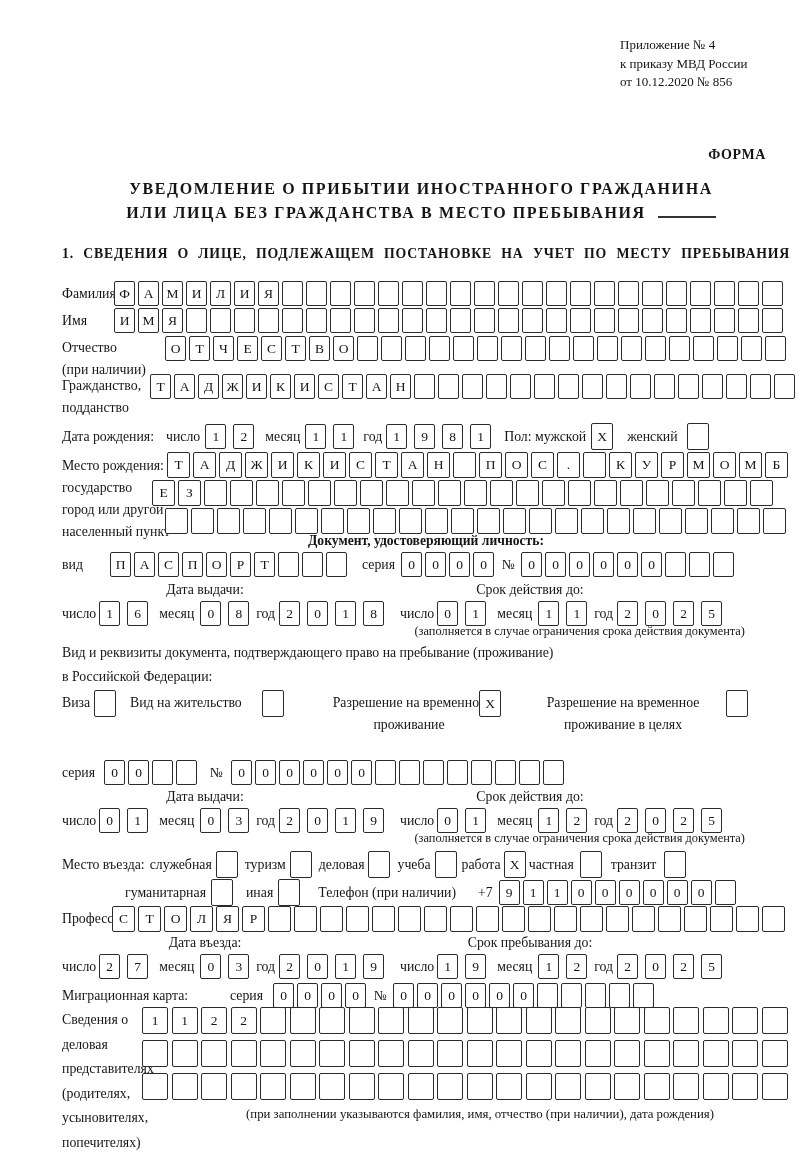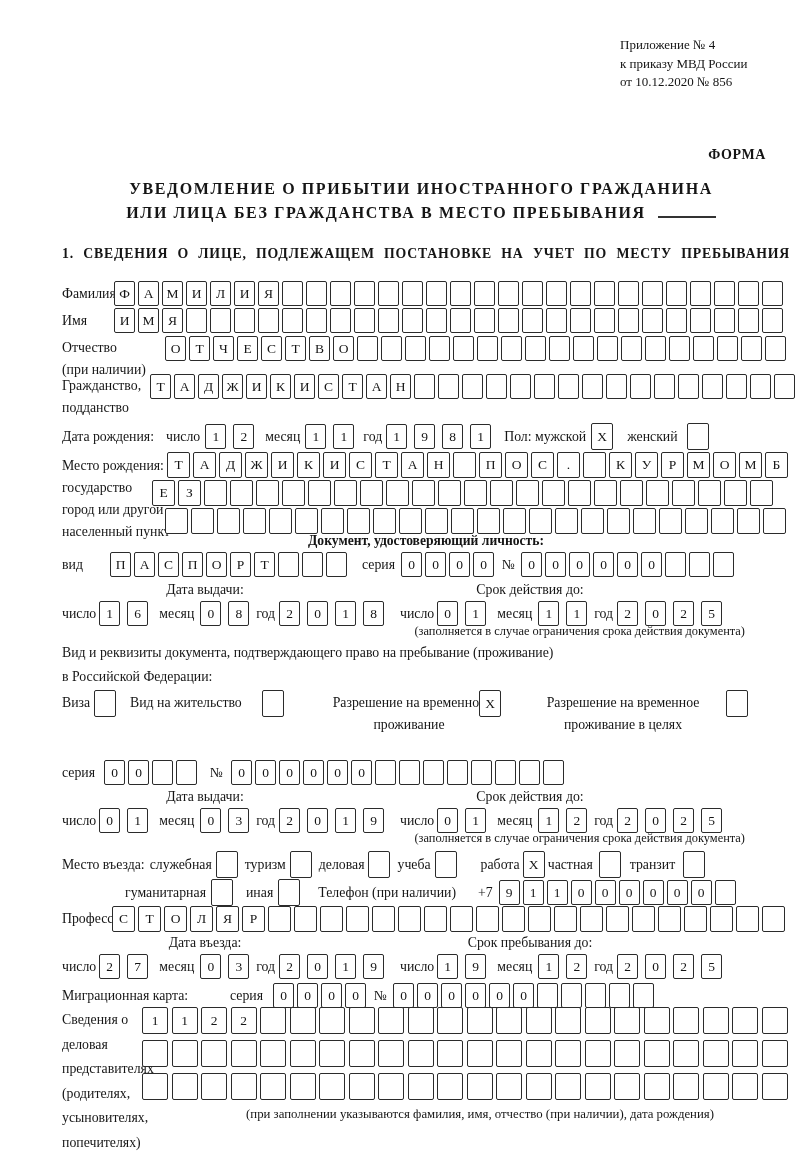--- a/index.html
+++ b/index.html
@@ -495,21 +495,21 @@
         <span class="cell"></span>
       </span>
     <span class="lbl" style="margin-left:7px;">деловая</span>
     <span class="cells single" style="margin-left:4px;">
         <span class="cell"></span>
       </span>
     <span class="lbl" style="margin-left:7px;">учеба</span>
     <span class="cells single" style="margin-left:4px;">
         <span class="cell"></span>
       </span>
-    <span class="lbl" style="margin-left:24px;">работа</span>
+    <span class="lbl" style="margin-left:5px;">работа</span>
     <span class="cells single" style="margin-left:3px;">
         <span class="cell">X</span>
       </span>
     <span class="lbl" style="margin-left:3px;">частная</span>
     <span class="cells single" style="margin-left:6px;">
         <span class="cell"></span>
       </span>
     <span class="lbl" style="margin-left:9px;">транзит</span>
     <span class="cells single" style="margin-left:8px;">
         <span class="cell"></span>

